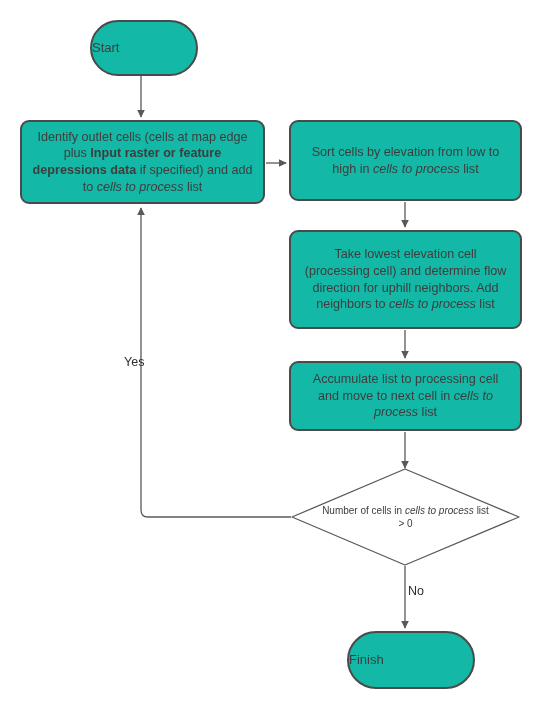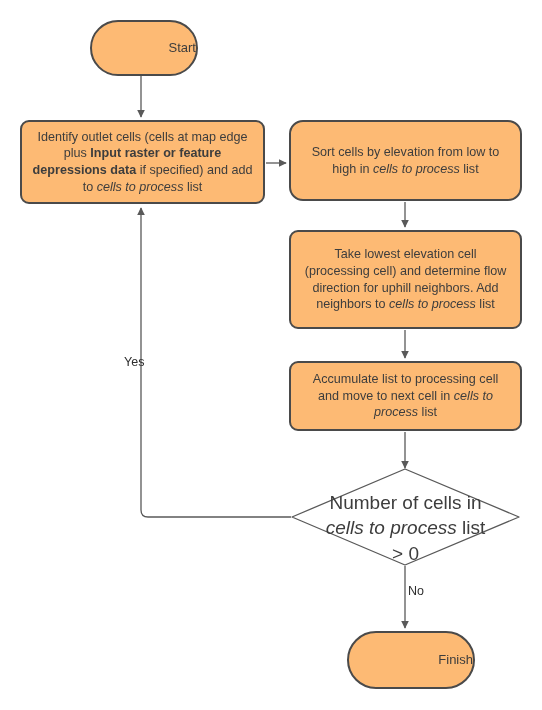--- a/index.html
+++ b/index.html
@@ -18,60 +18,61 @@
   #flow-canvas {
     position: absolute;
     left: 0;
     top: 0;
     width: 542px;
     height: 710px;
   }
   .node {
     position: absolute;
     box-sizing: border-box;
-    background: #fdba74;
+    background: #14b8a6;
     border: 2px solid #4a4a4a;
     display: flex;
     align-items: center;
-    justify-content: flex-end;
+    justify-content: flex-start;
     text-align: center;
     line-height: 1.33;
   }
   .terminator {
     border-radius: 999px;
     font-size: 13px;
   }
   .process {
     border-radius: 9px;
     font-size: 12.6px;
     padding: 0 10px;
   }
   .decision-label {
     position: absolute;
     display: flex;
+    align-items: center;
     justify-content: center;
     text-align: center;
-    font-size: 19px;
+    font-size: 10px;
     line-height: 1.33;
     box-sizing: border-box;
   }
   .edge-label {
     position: absolute;
     font-size: 12.5px;
     font-weight: normal;
     color: #2e2e2e;
     white-space: nowrap;
   }
   b { font-weight: bold; }
   i { font-style: italic; }
 
   
   #node-start   { left: 90px;  top: 20px;  width: 108px; height: 56px; }
   #node-identify{ left: 20px;  top: 120px; width: 245px; height: 84px; }
-  #node-sort    { left: 289px; top: 120px; width: 233px; height: 81px; border-radius: 14px; }
+  #node-sort    { left: 289px; top: 120px; width: 233px; height: 81px; }
   #node-take    { left: 289px; top: 230px; width: 233px; height: 99px; }
   #node-accum   { left: 289px; top: 361px; width: 233px; height: 70px; }
   #decision-text{ left: 318px; top: 490px; width: 175px; height: 54px; }
   #node-finish  { left: 347px; top: 631px; width: 128px; height: 58px; }
 
   #label-yes { left: 124px; top: 355px; }
   #label-no  { left: 408px; top: 584px; }
 </style>
 </head>
 <body>

